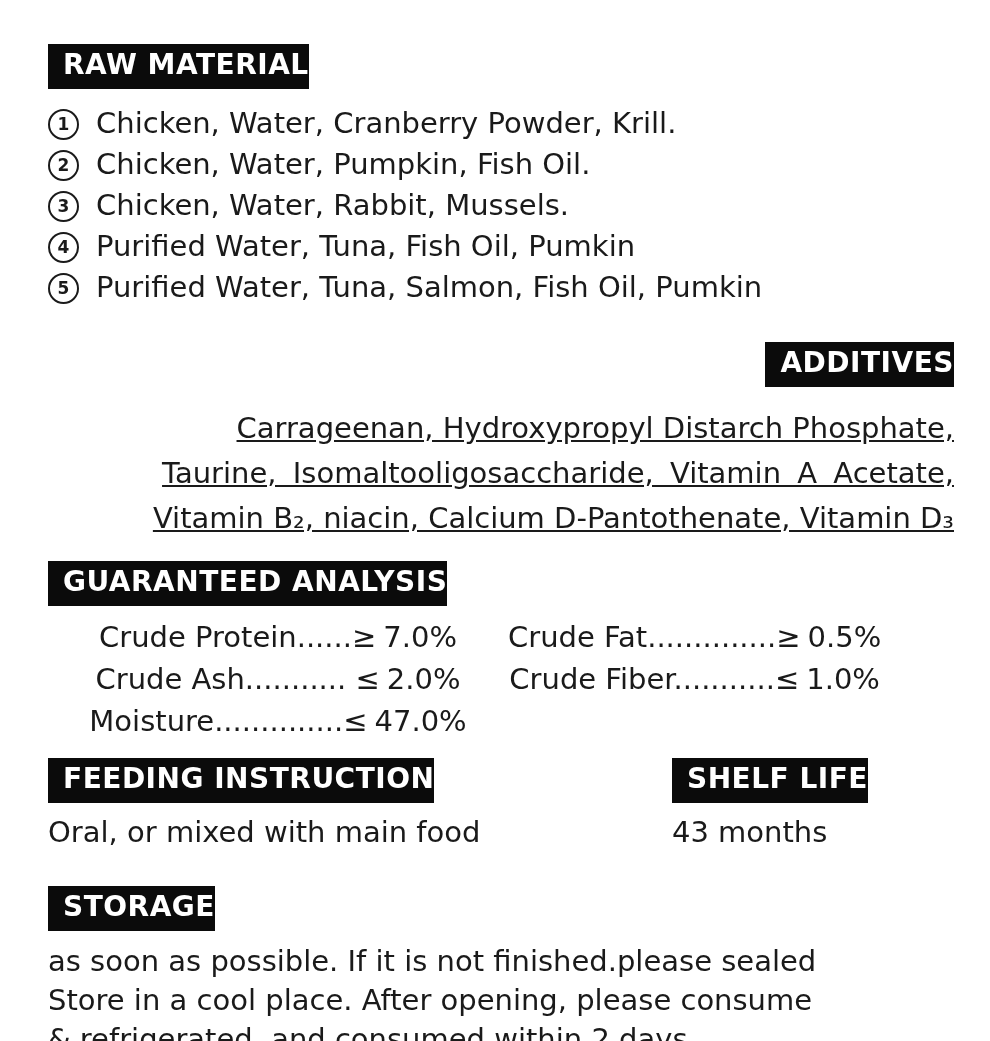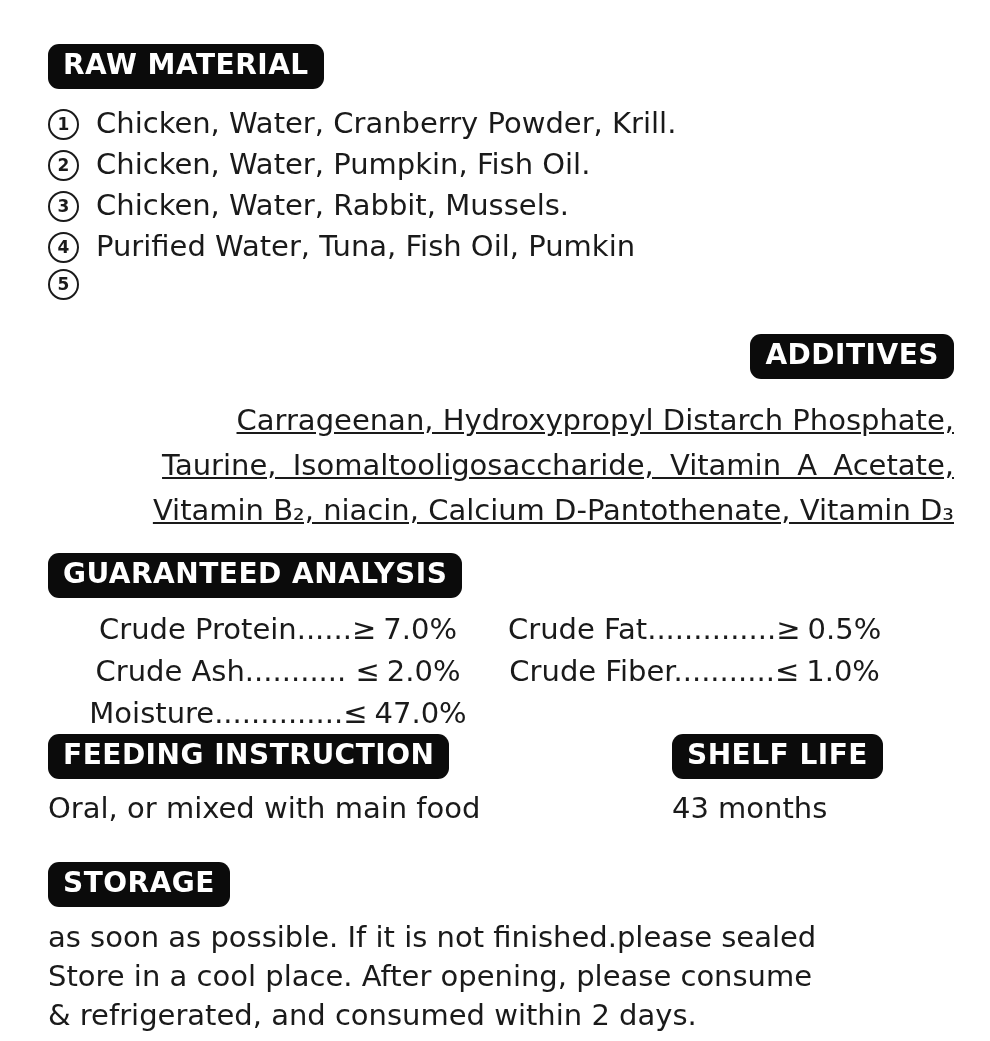--- a/index.html
+++ b/index.html
@@ -18,22 +18,22 @@
     padding: 44px 36px 0 48px;
     overflow: hidden;
   }
   .badge {
     display: inline-block;
     background: #0b0b0b;
     color: #ffffff;
     font-weight: 700;
     font-size: 28px;
     line-height: 1;
-    padding: 7px 15px 10px 15px;
-    border-radius: 11px;
+    padding: 7px 0 10px 15px;
+    border-radius: 0;
     letter-spacing: 0.5px;
     white-space: nowrap;
   }
   
   .raw-list {
     list-style: none;
     margin: 14px 0 0 0;
     padding: 0;
   }
   .raw-list li {
@@ -53,21 +53,21 @@
     display: inline-flex;
     align-items: center;
     justify-content: center;
     font-size: 17px;
     font-weight: 600;
     margin-top: 2px;
   }
   
   .sec-additives { margin-top: 34px; text-align: right; }
   .sec-analysis  { margin-top: 20px; }
-  .row-feeding   { display: flex; }
+  .row-feeding   { margin-top: 16px; display: flex; }
   .sec-storage   { margin-top: 36px; }
 
   .para { margin-top: 19px; text-decoration: underline; }
   .para .line {
     font-size: 29px;
     line-height: 45px;
     white-space: nowrap;
   }
   .para .line.wide { word-spacing: 7px; }
 
@@ -117,20 +117,21 @@
       <li>
         <span class="num-circle">3</span>
         <span>Chicken, Water, Rabbit, Mussels.</span>
       </li>
       <li>
         <span class="num-circle">4</span>
         <span>Purified Water, Tuna, Fish Oil, Pumkin</span>
       </li>
       <li>
         <span class="num-circle">5</span>
+        <span>Purified Water, Tuna, Salmon,  Fish Oil, Pumkin</span>
       </li>
     </ul>
   </section>
 
   <section class="sec-additives">
     <div class="badge">ADDITIVES</div>
     <div class="para">
       <div class="line">Carrageenan, Hydroxypropyl Distarch Phosphate,</div>
       <div class="line wide">Taurine, Isomaltooligosaccharide,  Vitamin A Acetate,</div>
       <div class="line">Vitamin B₂, niacin, Calcium D-Pantothenate, Vitamin D₃</div>

